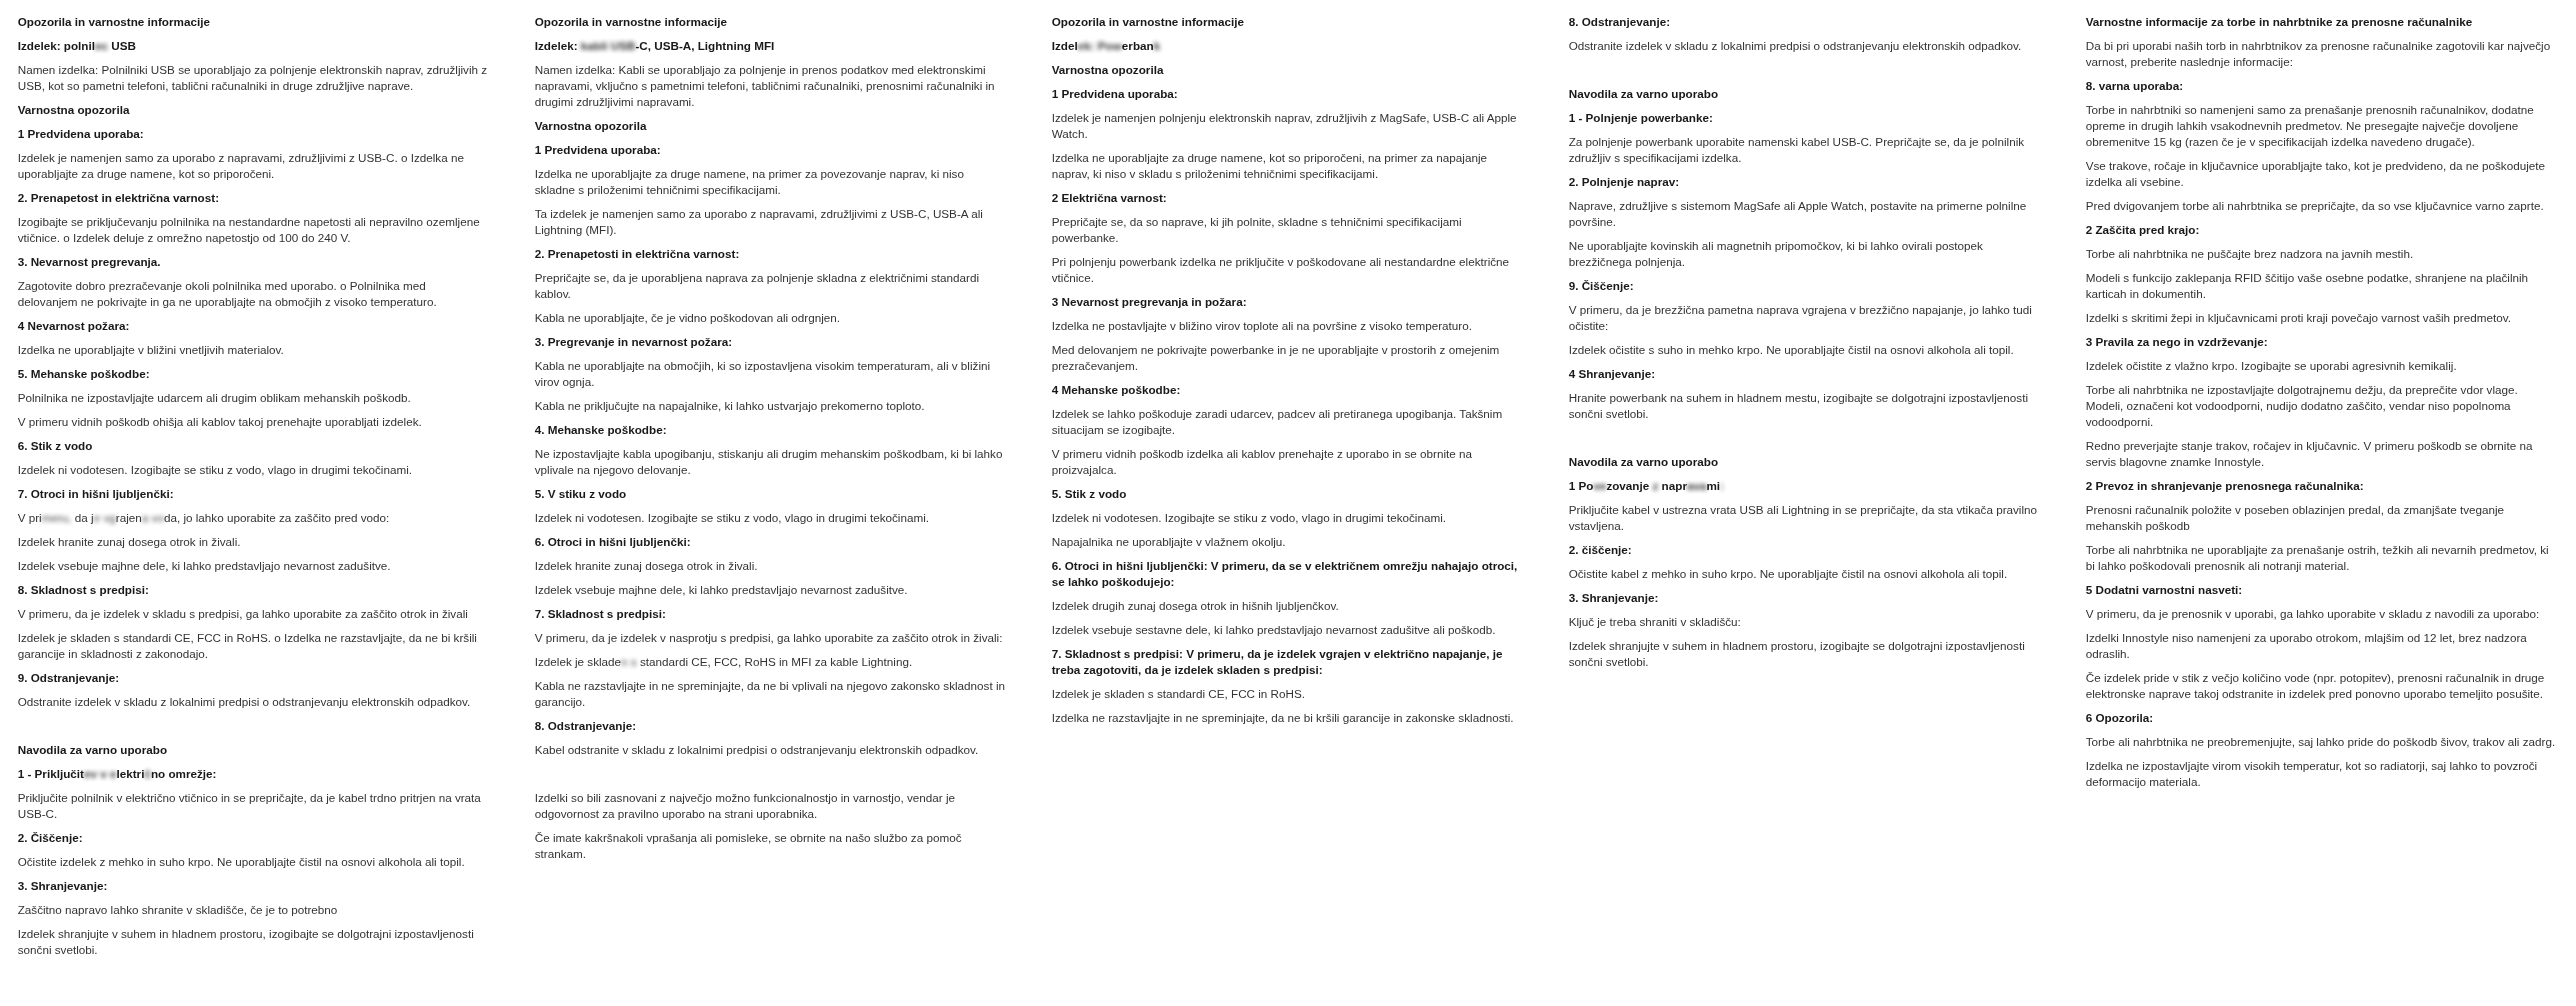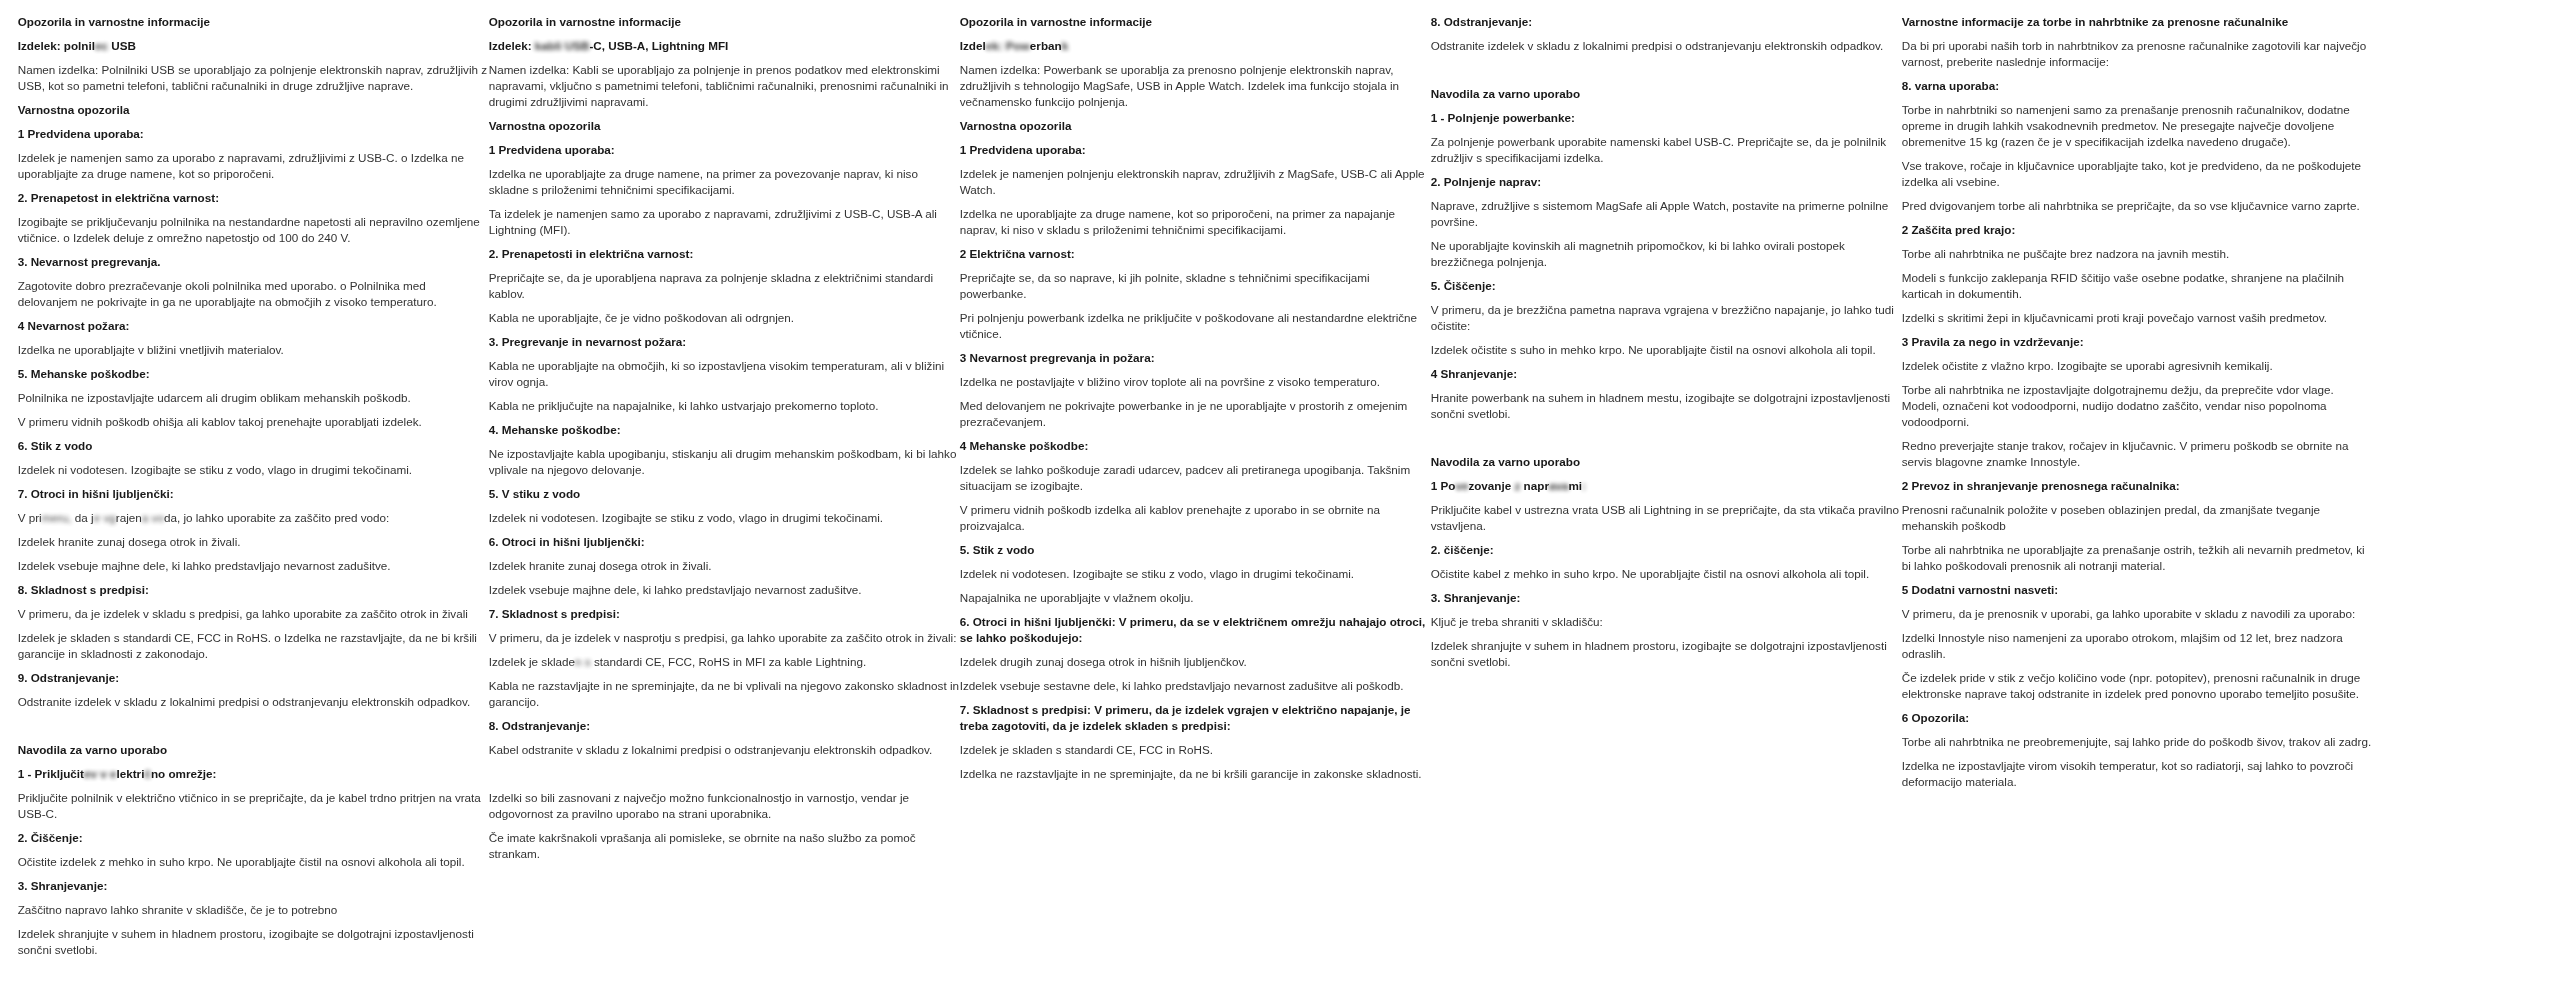--- a/index.html
+++ b/index.html
@@ -9,20 +9,21 @@
     font-family:"Liberation Sans","DejaVu Sans",sans-serif;
     color:#303030;
     overflow:hidden;
   }
   .doc{
     box-sizing:border-box;
     width:2576px;height:838px;
     padding:13.7px 16px 0 17.7px;
     display:flex;
     flex-direction:row;
+    gap:46px;
   }
   .col{
     width:471px;
     flex:0 0 471px;
     font-size:11.7px;
     line-height:16px;
   }
   .blk{margin:0 0 8px 0;}
   .blk.h{font-weight:700;color:#191919;}
   .blk.p{font-weight:400;color:#333333;}
@@ -95,21 +96,20 @@
       <div class="blk p"><span>Izdelek je sklade</span><span class="blur">n s </span><span>standardi CE, FCC, RoHS in MFI za kable Lightning.</span></div>
       <div class="blk p"><span>Kabla ne razstavljajte in ne spreminjajte, da ne bi vplivali na njegovo zakonsko skladnost in garancijo.</span></div>
       <div class="blk h"><span>8. Odstranjevanje:</span></div>
       <div class="blk p"><span>Kabel odstranite v skladu z lokalnimi predpisi o odstranjevanju elektronskih odpadkov.</span></div>
       <div class="blk p gap"><span>Izdelki so bili zasnovani z največjo možno funkcionalnostjo in varnostjo, vendar je odgovornost za pravilno uporabo na strani uporabnika.</span></div>
       <div class="blk p"><span>Če imate kakršnakoli vprašanja ali pomisleke, se obrnite na našo službo za pomoč strankam.</span></div>
     </div>
     <div class="col">
       <div class="blk h"><span>Opozorila in varnostne informacije</span></div>
       <div class="blk h"><span>Izdel</span><span class="blur">ek: Pow</span><span>erban</span><span class="blur">k</span></div>
-      <div class="blk p"><span>Namen izdelka: Powerbank se uporablja za prenosno polnjenje elektronskih naprav, združljivih s tehnologijo MagSafe, USB in Apple Watch. Izdelek ima funkcijo stojala in večnamensko funkcijo polnjenja.</span></div>
       <div class="blk h"><span>Varnostna opozorila</span></div>
       <div class="blk h"><span>1 Predvidena uporaba:</span></div>
       <div class="blk p"><span>Izdelek je namenjen polnjenju elektronskih naprav, združljivih z MagSafe, USB-C ali Apple Watch.</span></div>
       <div class="blk p"><span>Izdelka ne uporabljajte za druge namene, kot so priporočeni, na primer za napajanje naprav, ki niso v skladu s priloženimi tehničnimi specifikacijami.</span></div>
       <div class="blk h"><span>2 Električna varnost:</span></div>
       <div class="blk p"><span>Prepričajte se, da so naprave, ki jih polnite, skladne s tehničnimi specifikacijami powerbanke.</span></div>
       <div class="blk p"><span>Pri polnjenju powerbank izdelka ne priključite v poškodovane ali nestandardne električne vtičnice.</span></div>
       <div class="blk h"><span>3 Nevarnost pregrevanja in požara:</span></div>
       <div class="blk p"><span>Izdelka ne postavljajte v bližino virov toplote ali na površine z visoko temperaturo.</span></div>
       <div class="blk p"><span>Med delovanjem ne pokrivajte powerbanke in je ne uporabljajte v prostorih z omejenim prezračevanjem.</span></div>
@@ -128,21 +128,21 @@
     </div>
     <div class="col">
       <div class="blk h"><span>8. Odstranjevanje:</span></div>
       <div class="blk p"><span>Odstranite izdelek v skladu z lokalnimi predpisi o odstranjevanju elektronskih odpadkov.</span></div>
       <div class="blk h gap"><span>Navodila za varno uporabo</span></div>
       <div class="blk h"><span>1 - Polnjenje powerbanke:</span></div>
       <div class="blk p"><span>Za polnjenje powerbank uporabite namenski kabel USB-C. Prepričajte se, da je polnilnik združljiv s specifikacijami izdelka.</span></div>
       <div class="blk h"><span>2. Polnjenje naprav:</span></div>
       <div class="blk p"><span>Naprave, združljive s sistemom MagSafe ali Apple Watch, postavite na primerne polnilne površine.</span></div>
       <div class="blk p"><span>Ne uporabljajte kovinskih ali magnetnih pripomočkov, ki bi lahko ovirali postopek brezžičnega polnjenja.</span></div>
-      <div class="blk h"><span>5. Čiščenje:</span></div>
+      <div class="blk h"><span>9. Čiščenje:</span></div>
       <div class="blk p"><span>V primeru, da je brezžična pametna naprava vgrajena v brezžično napajanje, jo lahko tudi očistite:</span></div>
       <div class="blk p"><span>Izdelek očistite s suho in mehko krpo. Ne uporabljajte čistil na osnovi alkohola ali topil.</span></div>
       <div class="blk h"><span>4 Shranjevanje:</span></div>
       <div class="blk p"><span>Hranite powerbank na suhem in hladnem mestu, izogibajte se dolgotrajni izpostavljenosti sončni svetlobi.</span></div>
       <div class="blk h gap"><span>Navodila za varno uporabo</span></div>
       <div class="blk h"><span>1 Po</span><span class="blur">ve</span><span>zovanje </span><span class="blur">z </span><span>napr</span><span class="blur">ava</span><span>mi</span><span class="blur">:</span></div>
       <div class="blk p"><span>Priključite kabel v ustrezna vrata USB ali Lightning in se prepričajte, da sta vtikača pravilno vstavljena.</span></div>
       <div class="blk h"><span>2. čiščenje:</span></div>
       <div class="blk p"><span>Očistite kabel z mehko in suho krpo. Ne uporabljajte čistil na osnovi alkohola ali topil.</span></div>
       <div class="blk h"><span>3. Shranjevanje:</span></div>

